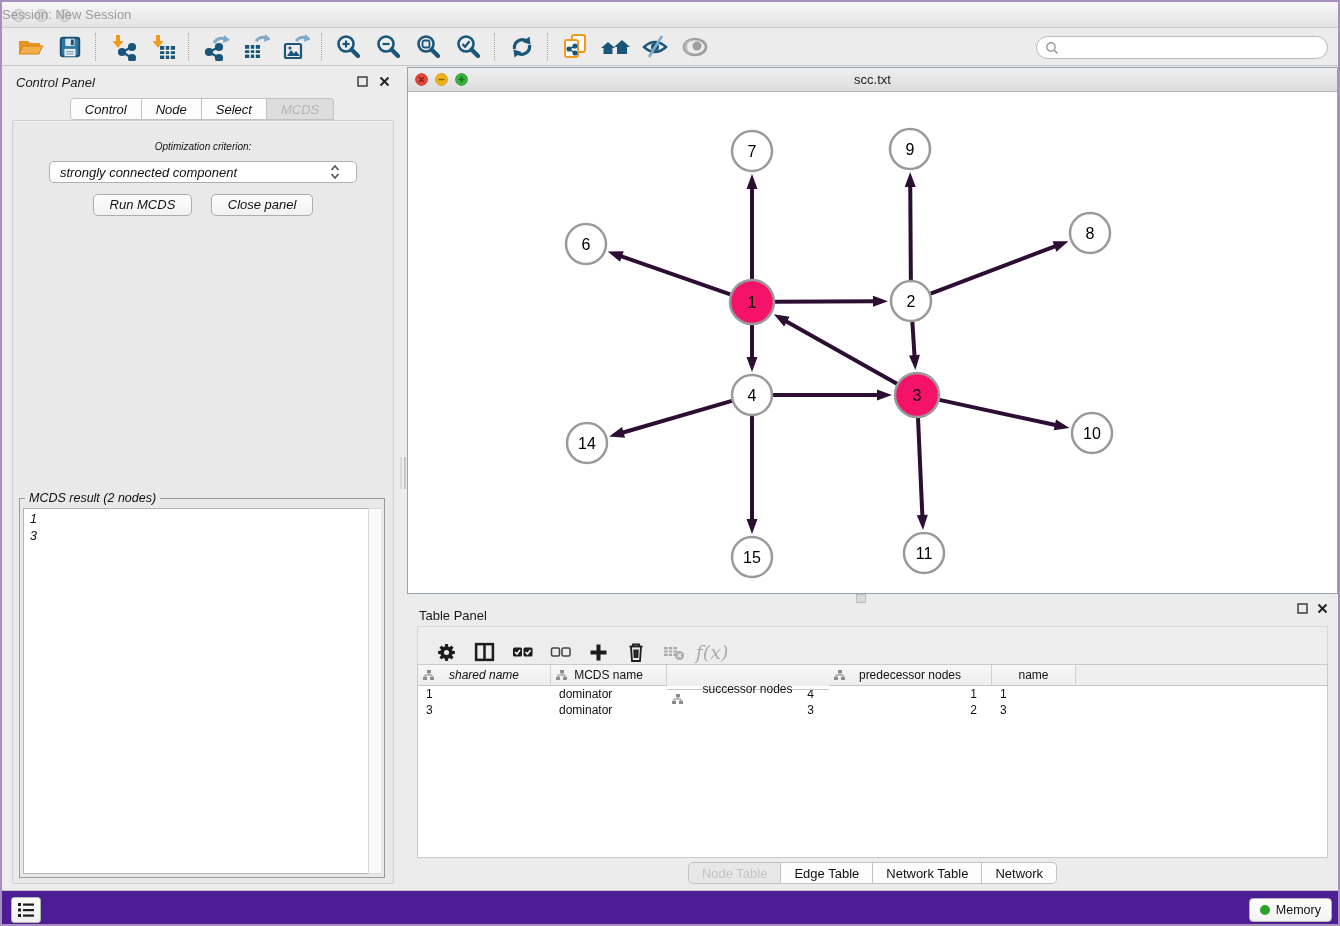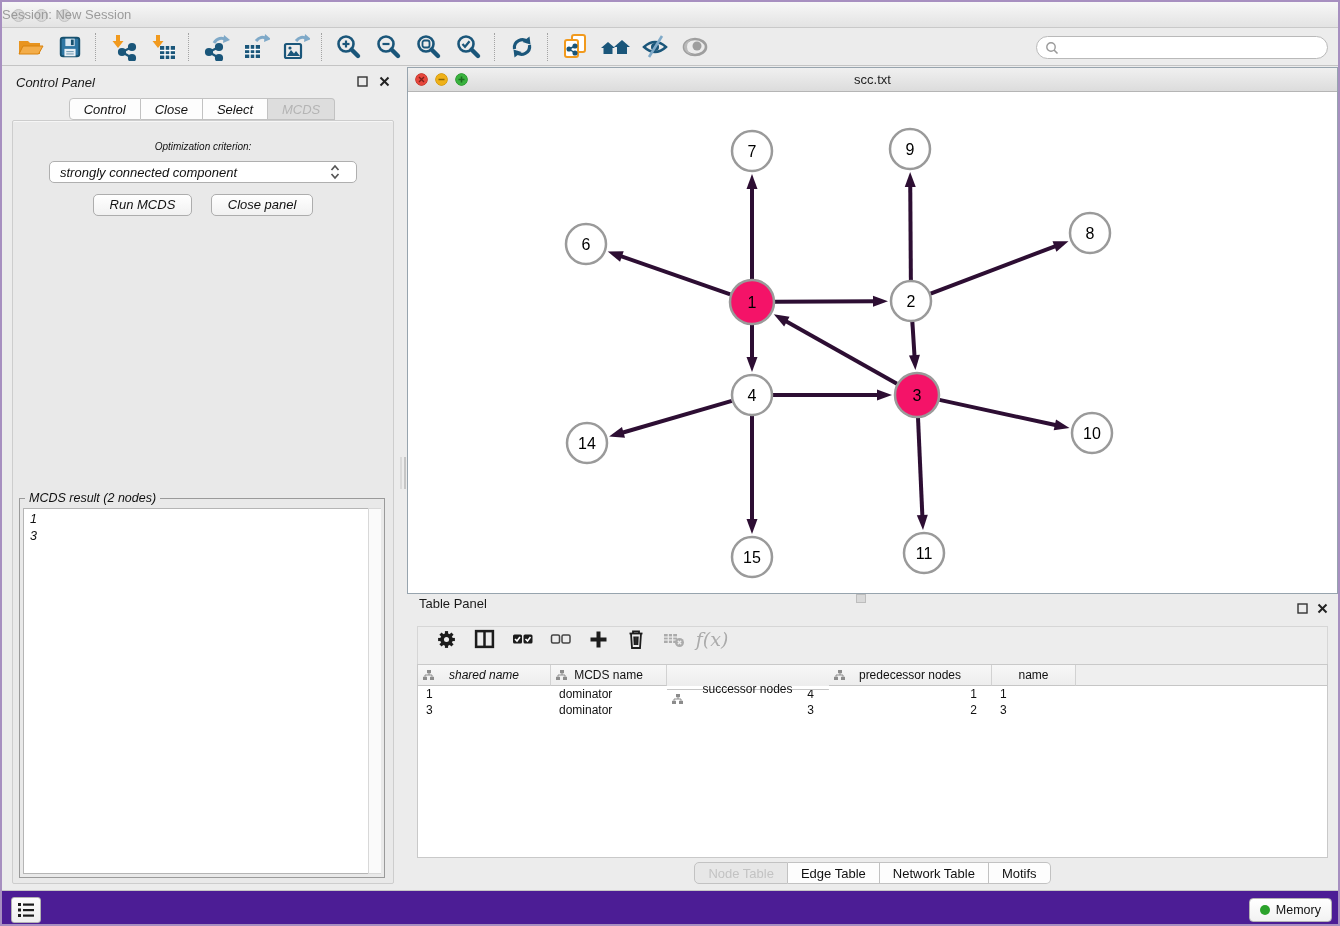--- a/index.html
+++ b/index.html
@@ -65,25 +65,25 @@
   .net-canvas { position:absolute; left:0; right:0; top:25px; bottom:0; background:#fff; }
   .net-canvas svg { position:absolute; inset:0; }
 
   .h-grip { position:absolute; left:854px; top:592px; width:10px; height:9px; background:#D9D9D9;
     border:1px solid #BDBDBD; }
   .v-grip { position:absolute; left:398px; top:455px; width:6px; height:32px;
     border-left:2px solid #DADADA; border-right:2px solid #C6C6C6; }
 
   
   .table-panel { position:absolute; left:405px; top:594px; width:931px; height:294px; }
-  .tp-head { position:absolute; left:12px; top:0; }
+  .tp-head { position:absolute; left:12px; top:12px; }
   .tp-float { position:absolute; right:30px; top:7px; }
   .tp-close { position:absolute; right:10px; top:7px; }
   .tp-toolbar { position:absolute; left:10px; right:10px; top:30px; height:38px;
-    display:flex; align-items:flex-start; gap:14px; padding-left:16px;
+    display:flex; align-items:flex-end; gap:14px; padding-left:16px;
     background:#EDEDED; border:1px solid #D6D6D6; border-bottom:none; }
   .tp-tool { display:flex; align-items:center; justify-content:center; width:24px; height:24px; }
   .fx { font-family:"DejaVu Serif","Liberation Serif",serif; font-style:italic; color:#ABABAB; font-size:19px; }
   .table-box { position:absolute; left:10px; right:10px; top:68px; bottom:32px; background:#fff;
     border:1px solid #C9C9C9; overflow:hidden; }
   .thead { display:flex; height:21px; background:linear-gradient(#F7F7F7,#EDEDED); }
   .th { display:flex; align-items:center; justify-content:center; gap:5px; font-size:12px; color:#111;
     border-right:1px solid #D2D2D2; border-bottom:1px solid #C6C6C6; position:relative; }
   .th .tree { position:absolute; left:5px; top:5px; }
   .thead .fill { flex:1; background:#EFEFEF; border-bottom:1px solid #C6C6C6; }
@@ -282,21 +282,21 @@
 
   <div class="control-panel">
     <div class="cp-head panel-head">Control Panel</div>
     <svg class="cp-float mini-ic" width="11" height="11" viewBox="0 0 11 11">
       <rect x="1" y="1" width="9" height="9" fill="none" stroke="#333" stroke-width="1.4"></rect>
     </svg>
     <svg class="cp-close mini-ic" width="11" height="11" viewBox="0 0 11 11">
       <line x1="1.5" y1="1.5" x2="9.5" y2="9.5" stroke="#222" stroke-width="2"></line>
       <line x1="9.5" y1="1.5" x2="1.5" y2="9.5" stroke="#222" stroke-width="2"></line>
     </svg>
-    <div class="cp-tabs" id="cp-tabs"><span class="cp-tab">Control</span><span class="cp-tab">Close</span><span class="cp-tab">Select</span><span class="cp-tab active">MCDS</span></div>
+    <div class="cp-tabs" id="cp-tabs"><span class="cp-tab">Control</span><span class="cp-tab">Node</span><span class="cp-tab">Select</span><span class="cp-tab active">MCDS</span></div>
     <div class="cp-body">
       <div class="opt-label">Optimization criterion:</div>
       <div class="combo">
         <span class="cv">strongly connected component</span>
         <svg width="12" height="16" viewBox="0 0 12 16">
           <path d="M2.5 6l3.5-4 3.5 4" fill="none" stroke="#555" stroke-width="1.7"></path>
           <path d="M2.5 10l3.5 4 3.5-4" fill="none" stroke="#555" stroke-width="1.7"></path>
         </svg>
       </div>
       <div class="btn-row">
@@ -527,21 +527,21 @@
           <div class="trow">
             <div class="td" style="width: 133px;">3</div>
             <div class="td" style="width: 116px;">dominator</div>
             <div class="td r" style="width: 162px;">3</div>
             <div class="td r" style="width: 163px;">2</div>
             <div class="td" style="width: 84px;">3</div>
           </div>
         </div>
     </div>
 
-    <div class="tp-tabs" id="tp-tabs"><span class="tp-tab active">Node Table</span><span class="tp-tab">Edge Table</span><span class="tp-tab">Network Table</span><span class="tp-tab">Motifs</span></div>
+    <div class="tp-tabs" id="tp-tabs"><span class="tp-tab active">Node Table</span><span class="tp-tab">Edge Table</span><span class="tp-tab">Network Table</span><span class="tp-tab">Network</span></div>
   </div>
 
   <div class="statusbar">
     <div class="list-btn">
       <svg width="18" height="16" viewBox="0 0 18 16">
         <g fill="#1C1C1C">
           <rect x="1" y="1" width="3" height="3"></rect>
             <rect x="1" y="6.5" width="3" height="3"></rect>
             <rect x="1" y="12" width="3" height="3"></rect>
           <rect x="6" y="1.5" width="11" height="2.2"></rect>

